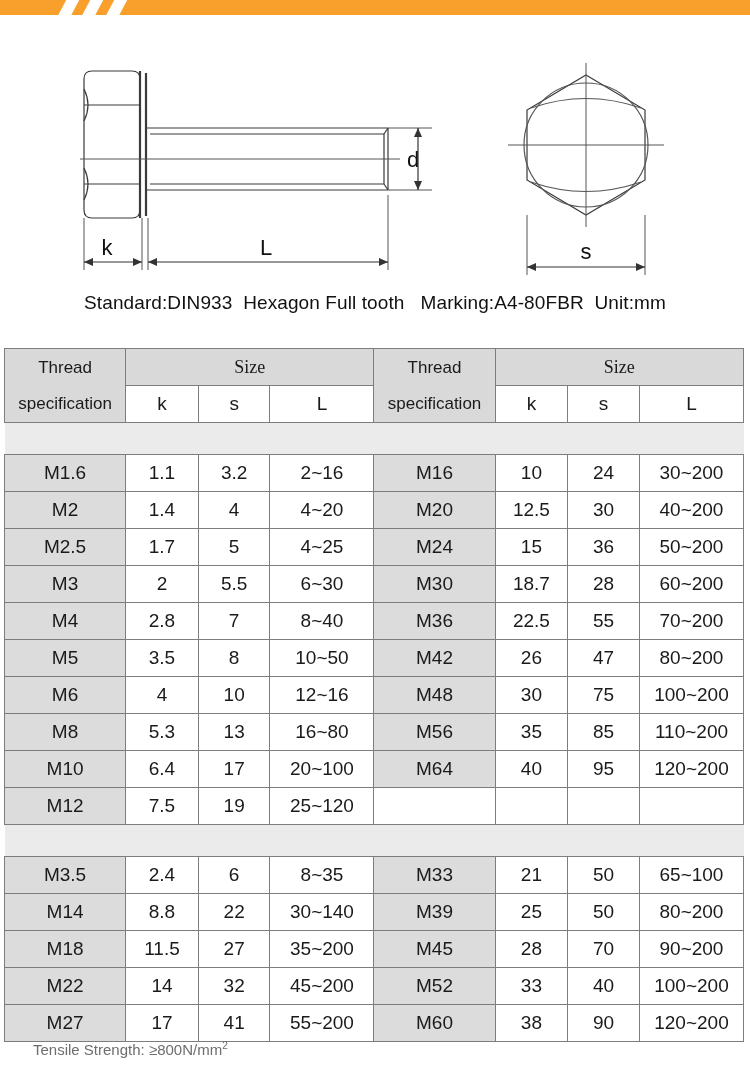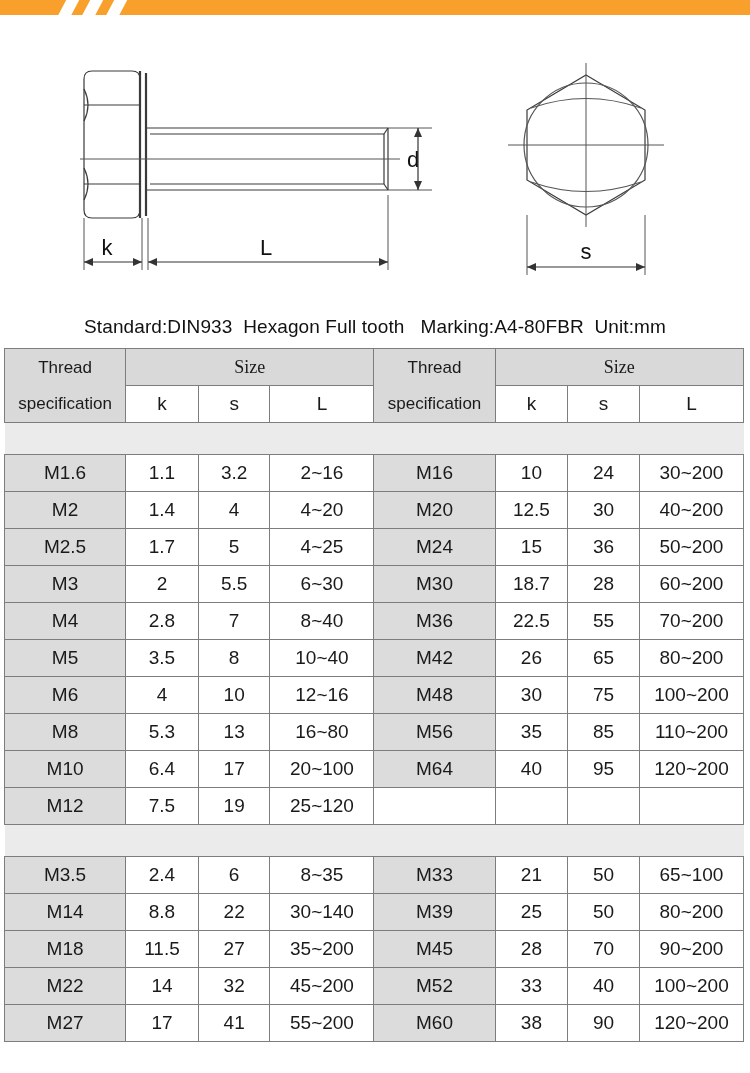--- a/index.html
+++ b/index.html
@@ -25,21 +25,21 @@
     background: #ffffff;
     transform: skewX(-28deg);
   }
 
   
   .drawing { position: absolute; left: 0; top: 15px; width: 750px; height: 275px; }
   .drawing svg { display: block; }
 
   
   .caption {
-    position: absolute; left: 0; top: 316px;
+    position: absolute; left: 0; top: 292px;
     width: 750px;
     text-align: center;
     font-size: 19px;
     color: #111;
     letter-spacing: .1px;
     white-space: pre;
   }
 
   
   .tablewrap { position: absolute; left: 4px; top: 348px; width: 740px; }
@@ -288,24 +288,24 @@
             <td class="val">8~40</td>
             <td class="thread">M36</td>
             <td class="val">22.5</td>
             <td class="val">55</td>
             <td class="val">70~200</td>
           </tr>
           <tr>
             <td class="thread">M5</td>
             <td class="val">3.5</td>
             <td class="val">8</td>
-            <td class="val">10~40</td>
+            <td class="val">10~50</td>
             <td class="thread">M42</td>
             <td class="val">26</td>
-            <td class="val">65</td>
+            <td class="val">47</td>
             <td class="val">80~200</td>
           </tr>
           <tr>
             <td class="thread">M6</td>
             <td class="val">4</td>
             <td class="val">10</td>
             <td class="val">12~16</td>
             <td class="thread">M48</td>
             <td class="val">30</td>
             <td class="val">75</td>
@@ -391,14 +391,17 @@
             <td class="val">55~200</td>
             <td class="thread">M60</td>
             <td class="val">38</td>
             <td class="val">90</td>
             <td class="val">120~200</td>
           </tr>
         </tbody>
     </table>
   </div>
 
+  <div class="footer">
+    <span>Tensile Strength: </span><span>≥800N/mm</span><sup>2</sup>
+  </div>
 
 </div>
 
 </body></html>

